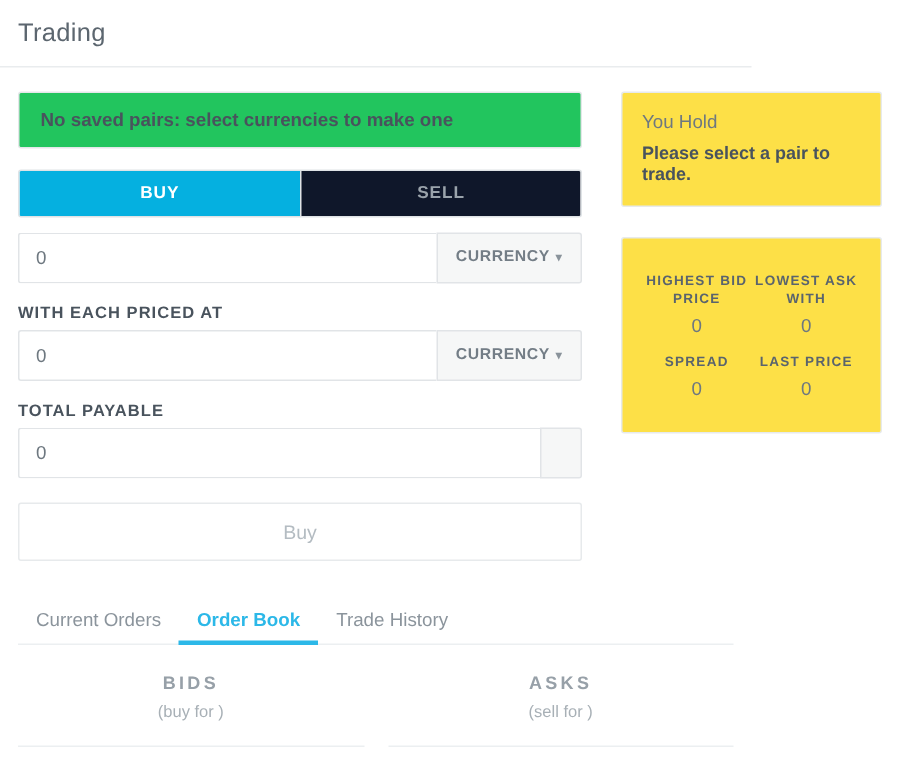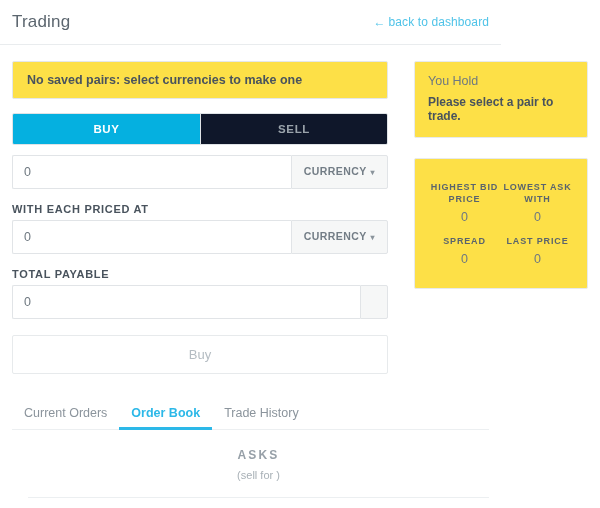--- a/index.html
+++ b/index.html
@@ -59,21 +59,21 @@
     flex: 0 0 376px;
   }
   .col-right {
     margin-left: 26px;
     width: 174px;
     flex: 0 0 174px;
   }
 
   
   .alert-bar {
-    background: #fde047;
+    background: #22c55e;
     border: 1px solid #e4e7e9;
     border-radius: 2px;
     padding: 11px 14px;
     font-size: 12.5px;
     font-weight: bold;
     color: #49535d;
     box-sizing: border-box;
   }
 
   
@@ -273,23 +273,20 @@
     height: 1px;
   }
 </style>
 </head>
 <body>
 
 <div class="page">
 
   <div class="header">
     <div class="page-title">Trading</div>
-    <a class="back-link">
-      <span class="arrow-glyph">←</span><span>back to dashboard</span>
-    </a>
   </div>
 
   <div class="content">
 
     <div class="col-left">
 
       <div class="alert-bar">No saved pairs: select currencies to make one</div>
 
       <div class="toggle-group">
         <div class="toggle-btn active">BUY</div>
@@ -353,20 +350,25 @@
 
   <div class="tabs-section">
     <div class="tabs">
       <div class="tab">Current Orders</div>
       <div class="tab active">Order Book</div>
       <div class="tab">Trade History</div>
     </div>
   </div>
 
   <div class="book">
+    <div class="book-col bids">
+      <div class="book-heading">BIDS</div>
+      <div class="book-sub">(buy for )</div>
+      <div class="book-divider"></div>
+    </div>
     <div class="book-col asks">
       <div class="book-heading">ASKS</div>
       <div class="book-sub">(sell for )</div>
       <div class="book-divider"></div>
     </div>
   </div>
 
 </div>
 
 </body></html>

